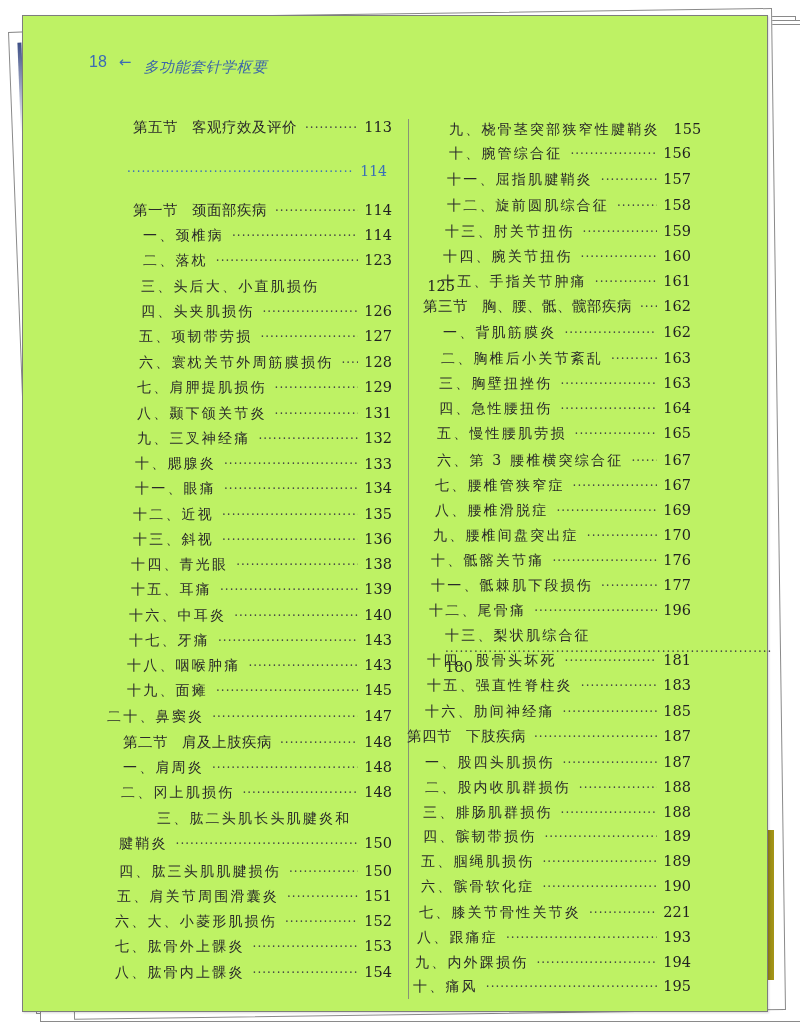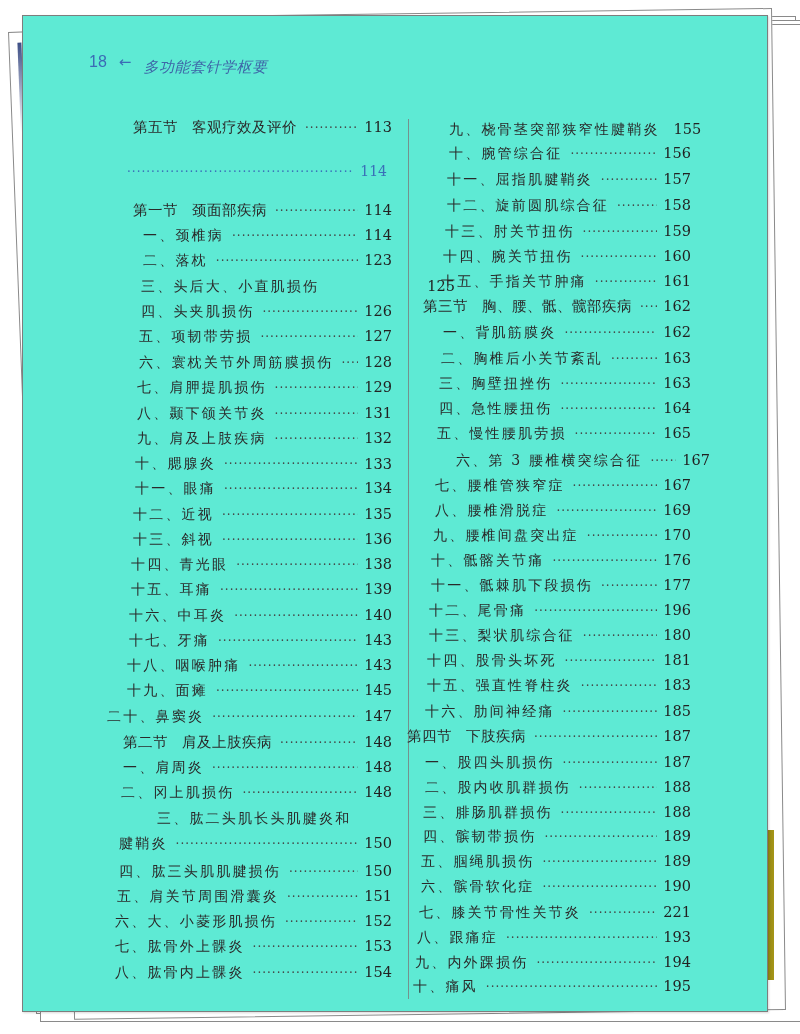--- a/index.html
+++ b/index.html
@@ -13,21 +13,21 @@
   .sheet { position: absolute; background: #fff; border: 1.5px solid #8a8a8a; }
   .sheet-back-left { left: 8px; top: 32px; width: 60px; height: 960px; transform: rotate(-2.2deg); transform-origin: top left; }
   .sheet-back-left .spine { position: absolute; left: 8px; top: 10px; width: 4px; height: 90px; background: linear-gradient(#3e4f86, #ffffff); }
   .sheet-r1 { left: 40px; top: 24px; width: 768px; height: 996px; }
   .sheet-r2 { left: 36px; top: 20px; width: 766px; height: 992px; }
   .sheet-r3 { left: 30px; top: 16px; width: 764px; height: 988px; }
   .sheet-tilt { left: 60px; top: 8px; width: 710px; height: 1000px; transform: rotate(-0.8deg); transform-origin: top right; }
   .olive-strip { position: absolute; left: 764px; top: 830px; width: 10px; height: 150px; background: linear-gradient(90deg, #8a7c10, #a59618); clip-path: polygon(0 0, 100% 0, 100% 100%, 20% 100%); }
   .page {
     position: absolute; left: 22px; top: 15px; width: 744px; height: 995px;
-    background: #5eead4; border: 1.5px solid #7d7d7d;
+    background: #bef264; border: 1.5px solid #7d7d7d;
     box-shadow: 1px 1px 2px rgba(0,0,0,0.15);
   }
   .header { position: absolute; left: 66px; top: 30px; display: flex; align-items: center; gap: 12px; }
   .page-num { font-family: "Liberation Sans", sans-serif; font-size: 16px; color: #3b6bb5; }
   .back-arrow { color: #3b6bb5; font-size: 15px; font-family: "DejaVu Sans", sans-serif; }
   .book-title { font-style: italic; font-size: 15px; color: #3e67a8; letter-spacing: 0.5px; margin-top: 12px; }
 
   .col { position: absolute; }
   .col-left { left: 84px; top: 100px; width: 290px; }
   .col-right { left: 386px; top: 103px; width: 290px; }
@@ -116,21 +116,21 @@
         <span class="label"><span>七、肩胛提肌损伤</span></span>
         <span class="leader"></span>
         <span class="pg">129</span>
       </div>
       <div class="entry item" style="top: 289px; left: 30px; width: 255px;">
         <span class="label"><span>八、颞下颌关节炎</span></span>
         <span class="leader"></span>
         <span class="pg">131</span>
       </div>
       <div class="entry item" style="top: 314px; left: 30px; width: 255px;">
-        <span class="label"><span>九、肩及上肢疾病</span></span>
+        <span class="label"><span>九、三叉神经痛</span></span>
         <span class="leader"></span>
         <span class="pg">132</span>
       </div>
       <div class="entry item" style="top: 339px; left: 28px; width: 257px; align-items: center;">
         <span class="label"><span>十、腮腺炎</span></span>
         <span class="leader"></span>
         <span class="pg">133</span>
       </div>
       <div class="entry item" style="top: 364px; left: 28px; width: 257px;">
         <span class="label"><span>十一、眼痛</span></span>
@@ -290,21 +290,21 @@
       <div class="entry item" style="top: 281px; left: 30px; width: 252px;">
         <span class="label"><span>四、急性腰扭伤</span></span>
         <span class="leader"></span>
         <span class="pg">164</span>
       </div>
       <div class="entry item" style="top: 306px; left: 28px; width: 254px;">
         <span class="label"><span>五、慢性腰肌劳损</span></span>
         <span class="leader"></span>
         <span class="pg">165</span>
       </div>
-      <div class="entry item" style="top: 333px; left: 28px; width: 254px; margin-left: 19px;">
+      <div class="entry item" style="top: 333px; left: 28px; width: 254px;">
         <span class="label"><span>六、第 3 腰椎横突综合征</span></span>
         <span class="leader"></span>
         <span class="pg">167</span>
       </div>
       <div class="entry item" style="top: 358px; left: 26px; width: 256px;">
         <span class="label"><span>七、腰椎管狭窄症</span></span>
         <span class="leader"></span>
         <span class="pg">167</span>
       </div>
       <div class="entry item" style="top: 383px; left: 26px; width: 256px;">
@@ -325,21 +325,21 @@
       <div class="entry item" style="top: 458px; left: 22px; width: 260px;">
         <span class="label"><span>十一、骶棘肌下段损伤</span></span>
         <span class="leader"></span>
         <span class="pg">177</span>
       </div>
       <div class="entry item" style="top: 483px; left: 20px; width: 262px;">
         <span class="label"><span>十二、尾骨痛</span></span>
         <span class="leader"></span>
         <span class="pg">196</span>
       </div>
-      <div class="entry item" style="top: 508px; left: 20px; width: 262px;">
+      <div class="entry item" style="top: 508px; left: 28px; width: 262px; flex-direction: column;">
         <span class="label"><span>十三、梨状肌综合征</span></span>
         <span class="leader"></span>
         <span class="pg">180</span>
       </div>
       <div class="entry item" style="top: 533px; left: 18px; width: 264px;">
         <span class="label"><span>十四、股骨头坏死</span></span>
         <span class="leader"></span>
         <span class="pg">181</span>
       </div>
       <div class="entry item" style="top: 558px; left: 18px; width: 264px;">

